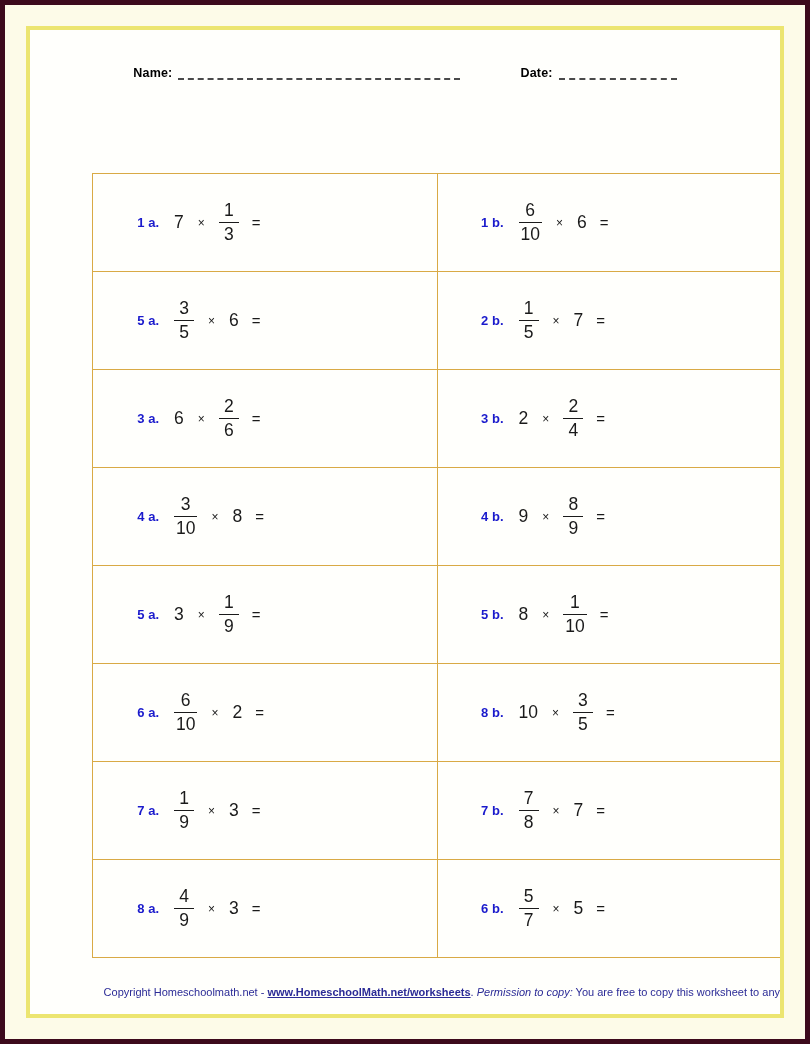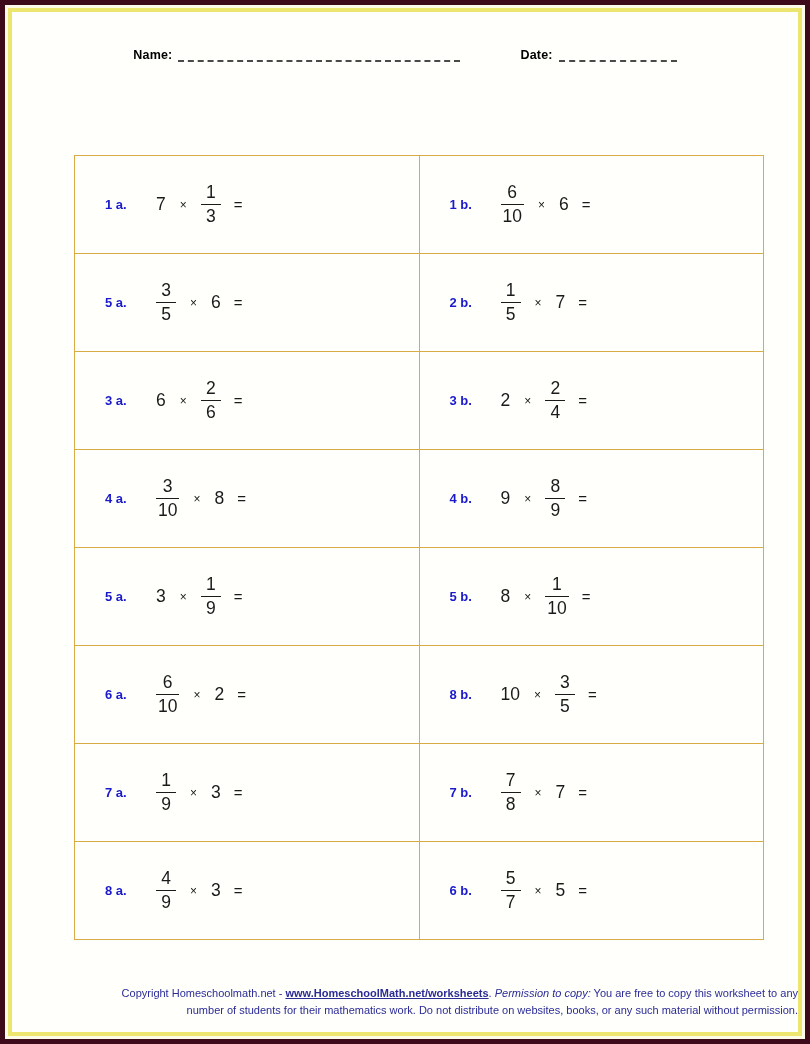--- a/index.html
+++ b/index.html
@@ -21,21 +21,21 @@
     top: 0; left: 0;
     width: 810px;
     height: 1044px;
     background: #3d0a1c;
     padding: 5px;
   }
   .frame-cream {
     width: 100%;
     height: 100%;
     background: #fdfbe8;
-    padding: 3px;
+    padding: 21px;
   }
   .frame-khaki {
     width: 100%;
     height: 100%;
     background: #ece570;
     padding: 4px;
   }
   .paper {
     position: relative;
     width: 100%;
@@ -86,20 +86,21 @@
 
   
   .problem-table {
     position: absolute;
     top: 143px;
     left: 62px;
     width: 690px;
     border: 1px solid #d9aa45;
     border-collapse: collapse;
     table-layout: fixed;
+    text-align: right;
   }
   .problem-table td {
     width: 50%;
     height: 98px;
     border: 1px solid #d9aa45;
     vertical-align: middle;
     padding: 0 0 0 30px;
   }
 
   .problem {
@@ -433,19 +434,18 @@
                   </div>
                 </td>
               </tr>
             </tbody>
      </table>
 
      <div class="footer">
        <div>
          <span>Copyright Homeschoolmath.net - </span><span class="lnk">www.HomeschoolMath.net/worksheets</span><span>.  </span><span class="ital">Permission to copy:</span><span> You are free to copy this worksheet to any</span>
        </div>
-       <div>number of students for their mathematics work. Do not distribute on websites, books, or any such material without permission.</div>
      </div>
 
    </div>
   </div>
  </div>
 </div>
 
 </body></html>

